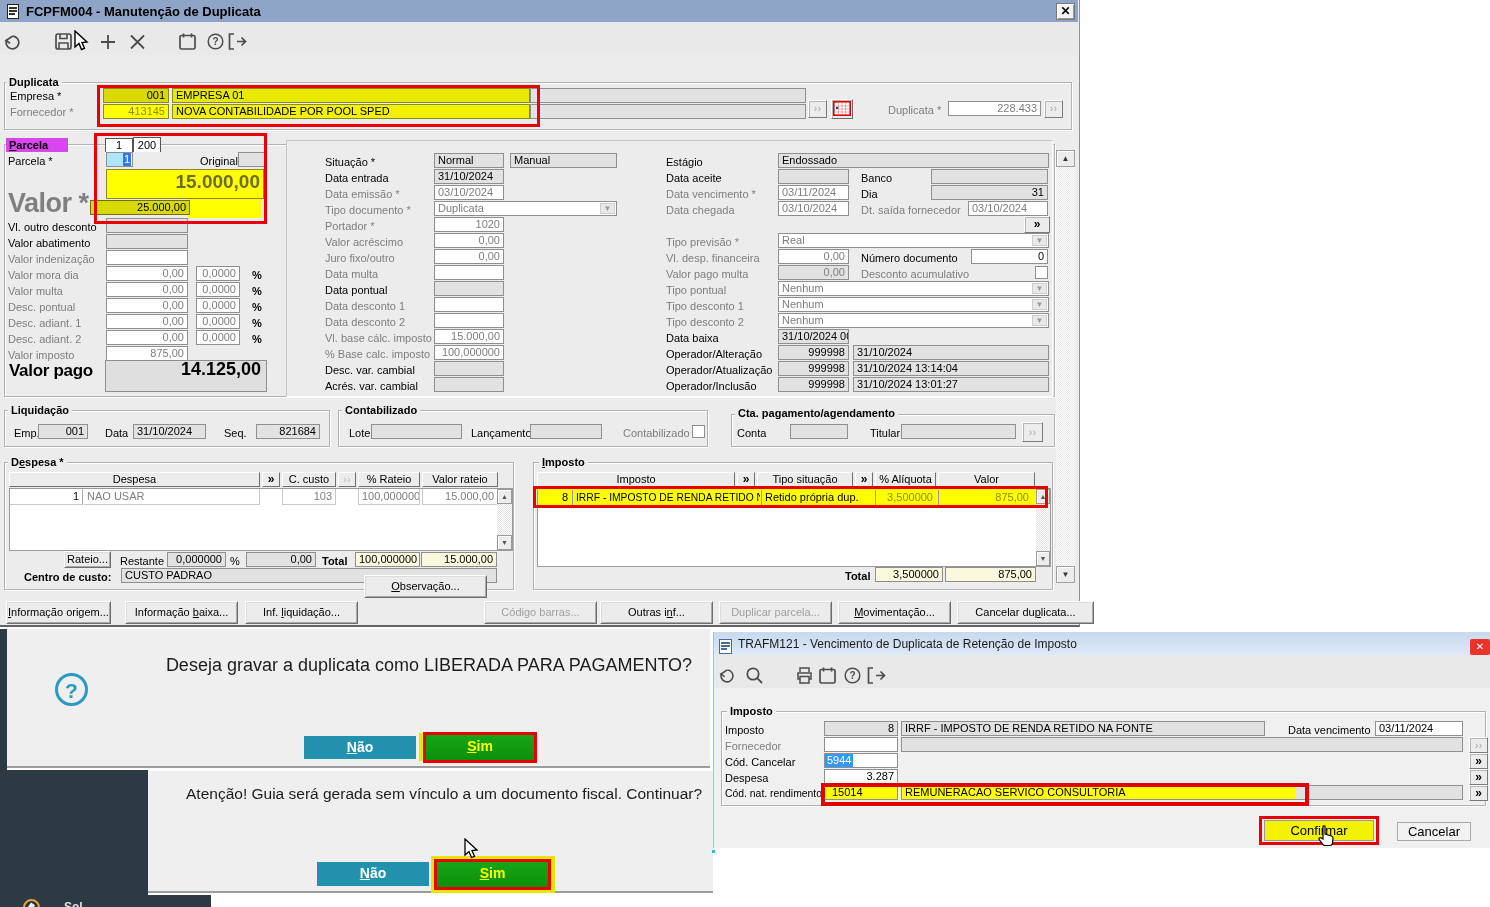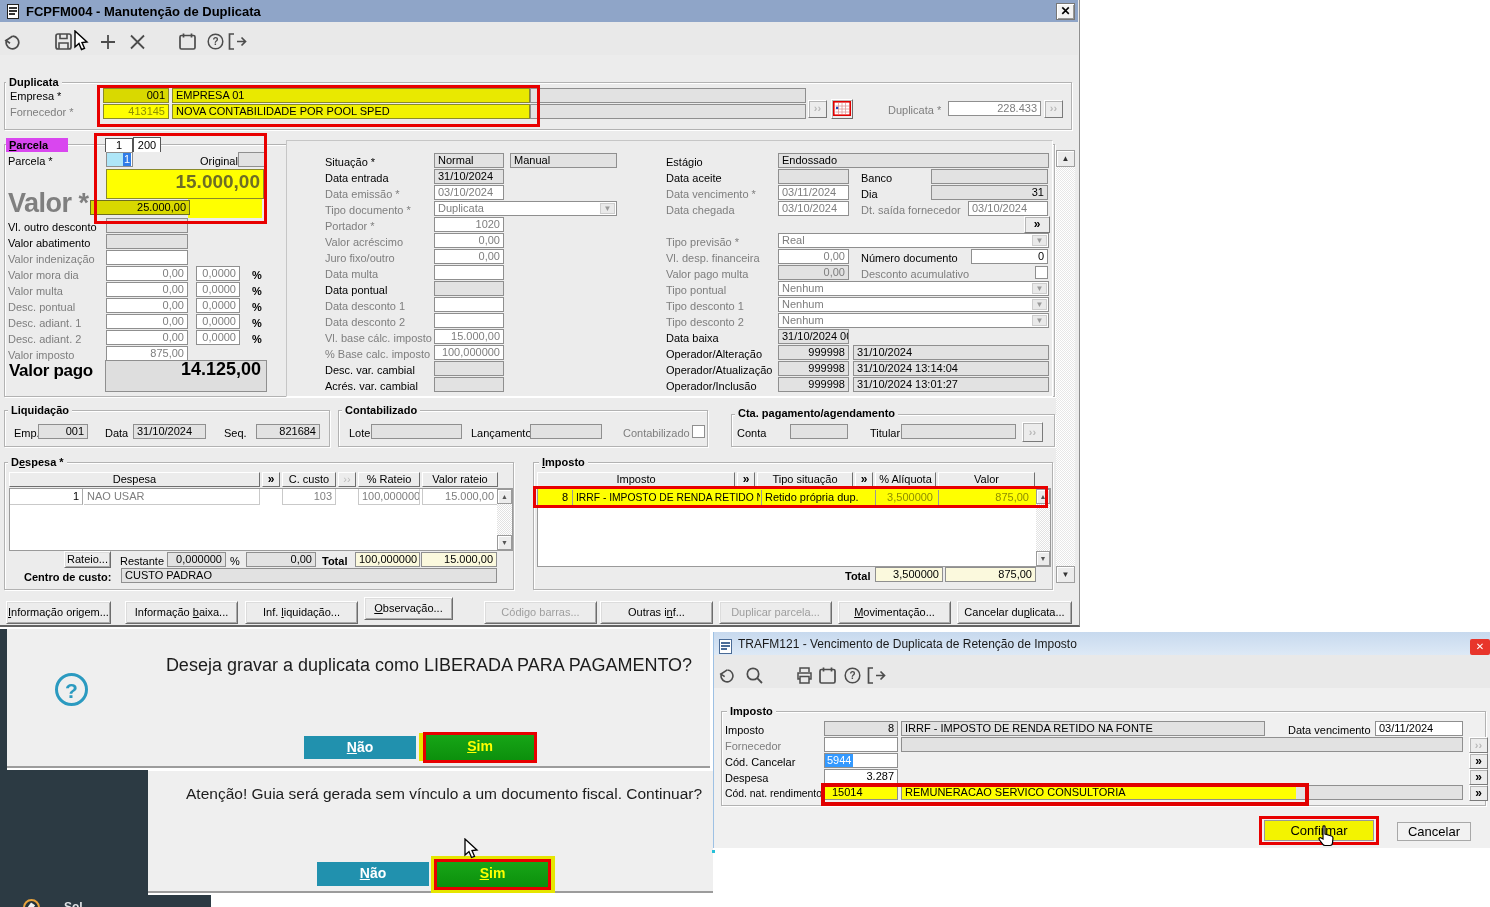--- a/index.html
+++ b/index.html
@@ -293,26 +293,26 @@
   <div class="cell r" style="left:875px;top:490px;width:61px;border-left:1px solid #999;color:#8e8e00">3,500000</div>
   <div class="cell r" style="left:938px;top:490px;width:94px;border-left:1px solid #999;color:#8e8e00">875,00</div>
       <div class="red" style="left:533px;top:486px;width:515px;height:22px"></div>
   <div class="l b" style="left:845px;top:570px">Total</div>
   <div class="f r" style="left:875px;top:567px;width:68px;background:#fbf9dd">3,500000</div>
   <div class="f r" style="left:945px;top:567px;width:91px;background:#fbf9dd">875,00</div>
 
   <div class="btn" style="left:6px;top:601px;width:105px;height:23px;line-height:21px"><u>I</u>nformação origem...</div>
   <div class="btn" style="left:125px;top:601px;width:113px;height:23px;line-height:21px">Informação <u>b</u>aixa...</div>
   <div class="btn" style="left:245px;top:601px;width:113px;height:23px;line-height:21px">Inf. <u>l</u>iquidação...</div>
-  <div class="btn" style="left:364px;top:597px;width:89px;height:23px;line-height:21px"><u>O</u>bservação...</div>
+  <div class="btn" style="left:364px;top:575px;width:123px;height:23px;line-height:21px"><u>O</u>bservação...</div>
   <div class="btn" style="left:484px;top:601px;width:113px;height:23px;line-height:21px;color:#9e9e9e">Código barras...</div>
   <div class="btn" style="left:600px;top:601px;width:113px;height:23px;line-height:21px">Outras i<u>n</u>f...</div>
   <div class="btn" style="left:719px;top:601px;width:113px;height:23px;line-height:21px;color:#9e9e9e">Duplicar parcela...</div>
   <div class="btn" style="left:838px;top:601px;width:113px;height:23px;line-height:21px"><u>M</u>ovimentação...</div>
-  <div class="btn" style="left:957px;top:601px;width:115px;height:23px;line-height:21px">Cancelar du<u>p</u>licata...</div>
+  <div class="btn" style="left:957px;top:601px;width:137px;height:23px;line-height:21px">Cancelar du<u>p</u>licata...</div>
 </div>
 
 <div class="abs" style="left:0;top:629px;width:7px;height:266px;background:#2c3a43"></div>
 <div class="abs" style="left:0;top:770px;width:148px;height:137px;background:#2c3a43"></div>
 <div class="abs" style="left:148px;top:895px;width:63px;height:12px;background:#2c3a43"></div>
 <div class="abs" style="left:23px;top:899px;width:17px;height:17px;border-radius:50%;background:#22313a;border:2px solid #e8a33d"></div>
 <div class="abs" style="left:28px;top:903px;width:5px;height:9px;background:#f0f0f0;transform:rotate(35deg)"></div>
 <div class="abs b" style="left:64px;top:900px;color:#dfe3e6;font-size:12px">Sol</div>
 
 <div class="abs" style="left:7px;top:629px;width:703px;height:139px;background:#efefef;border-bottom:2px solid #9c9c9c"></div>

